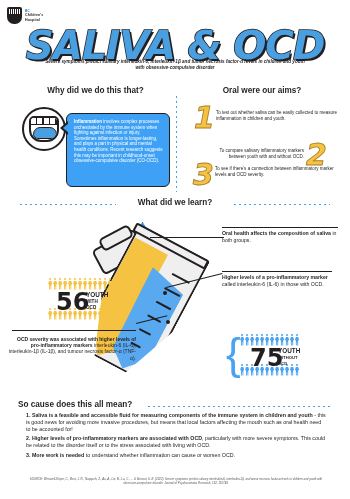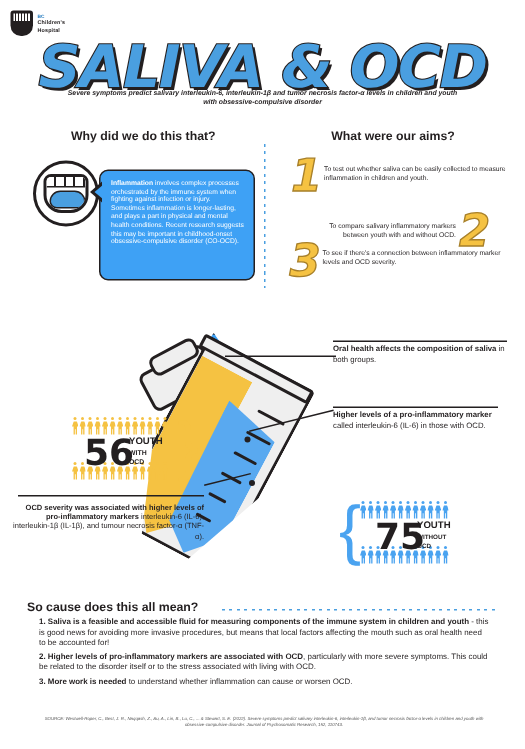--- a/index.html
+++ b/index.html
@@ -167,28 +167,33 @@
     <div class="lip">
       <div class="teeth"></div>
       <div class="tongue"></div>
     </div>
   </div>
 
   <div class="bubble">
     <p><b>Inflammation</b><span> involves complex processes orchestrated by the immune system when fighting against infection or injury. Sometimes inflammation is longer-lasting, and plays a part in physical and mental health conditions. Recent research suggests this may be important in childhood-onset obsessive-compulsive disorder (CO-OCD).</span></p>
   </div>
 
-  <div class="h2 sec-aims">What were our aims?</div>
+  <div class="h2 sec-aims">Oral were our aims?</div>
   <div class="num" id="n1">1</div>
   <div class="aim" id="a1">To test out whether saliva can be easily collected to measure inflammation in children and youth.</div>
   <div class="num" id="n2">2</div>
   <div class="aim" id="a2">To compare salivary inflammatory markers between youth with and without OCD.</div>
   <div class="num" id="n3">3</div>
   <div class="aim" id="a3">To see if there's a connection between inflammatory marker levels and OCD severity.</div>
 
+  <div class="band">
+    <div class="dl l"></div>
+    <div class="lbl">What did we learn?</div>
+    <div class="dl r"></div>
+  </div>
 
   <div class="drop"></div>
 
   <div class="tube">
     <div class="cap"></div>
     <div class="caplid"></div>
     <div class="hinge"></div>
     <div class="body-t">
       <div class="shell">
         <div class="fill-y"></div>

